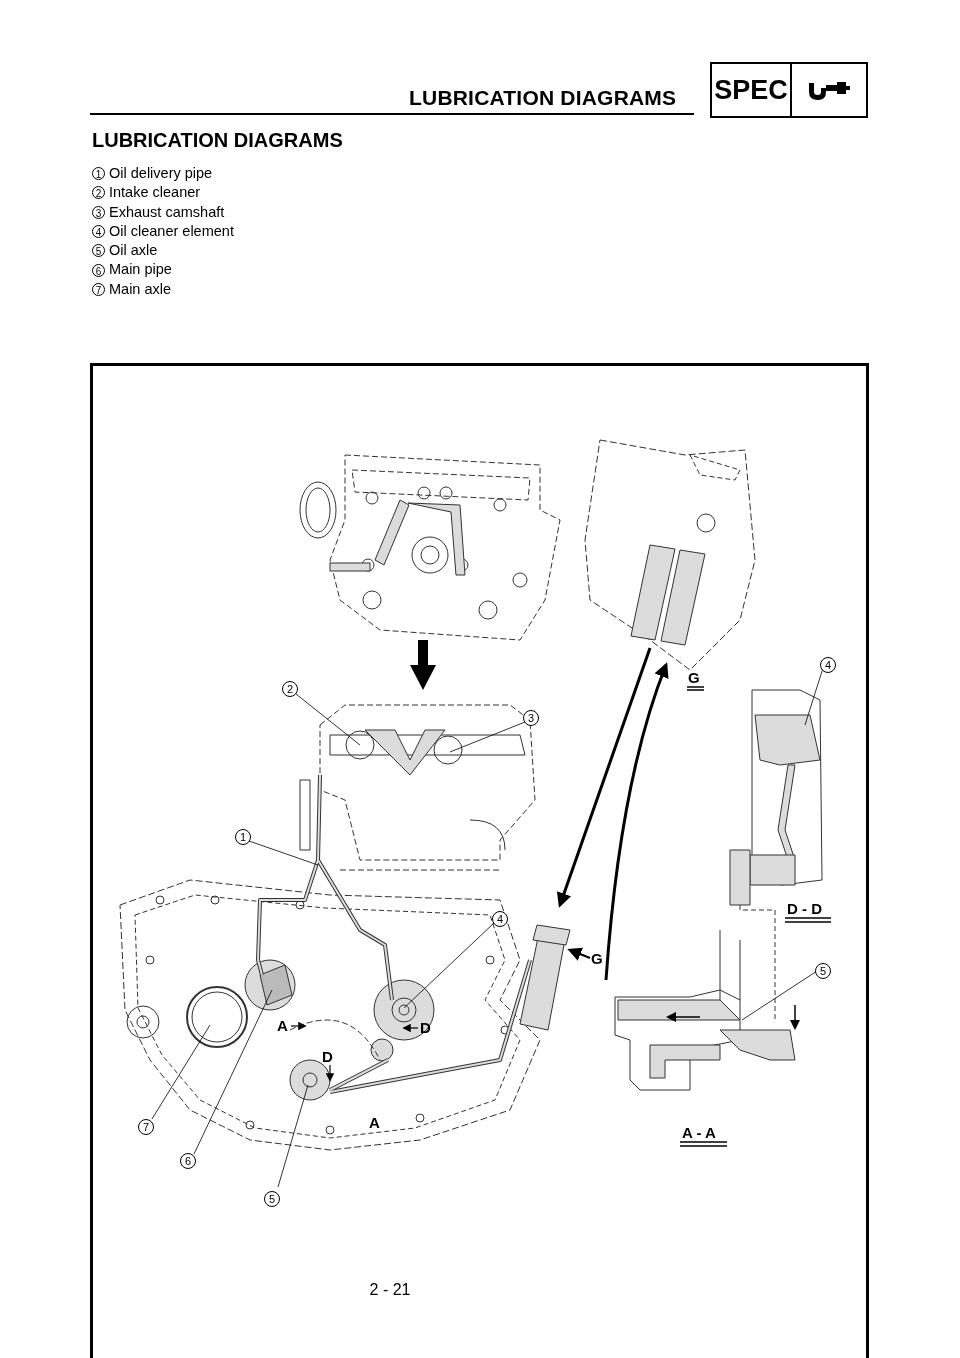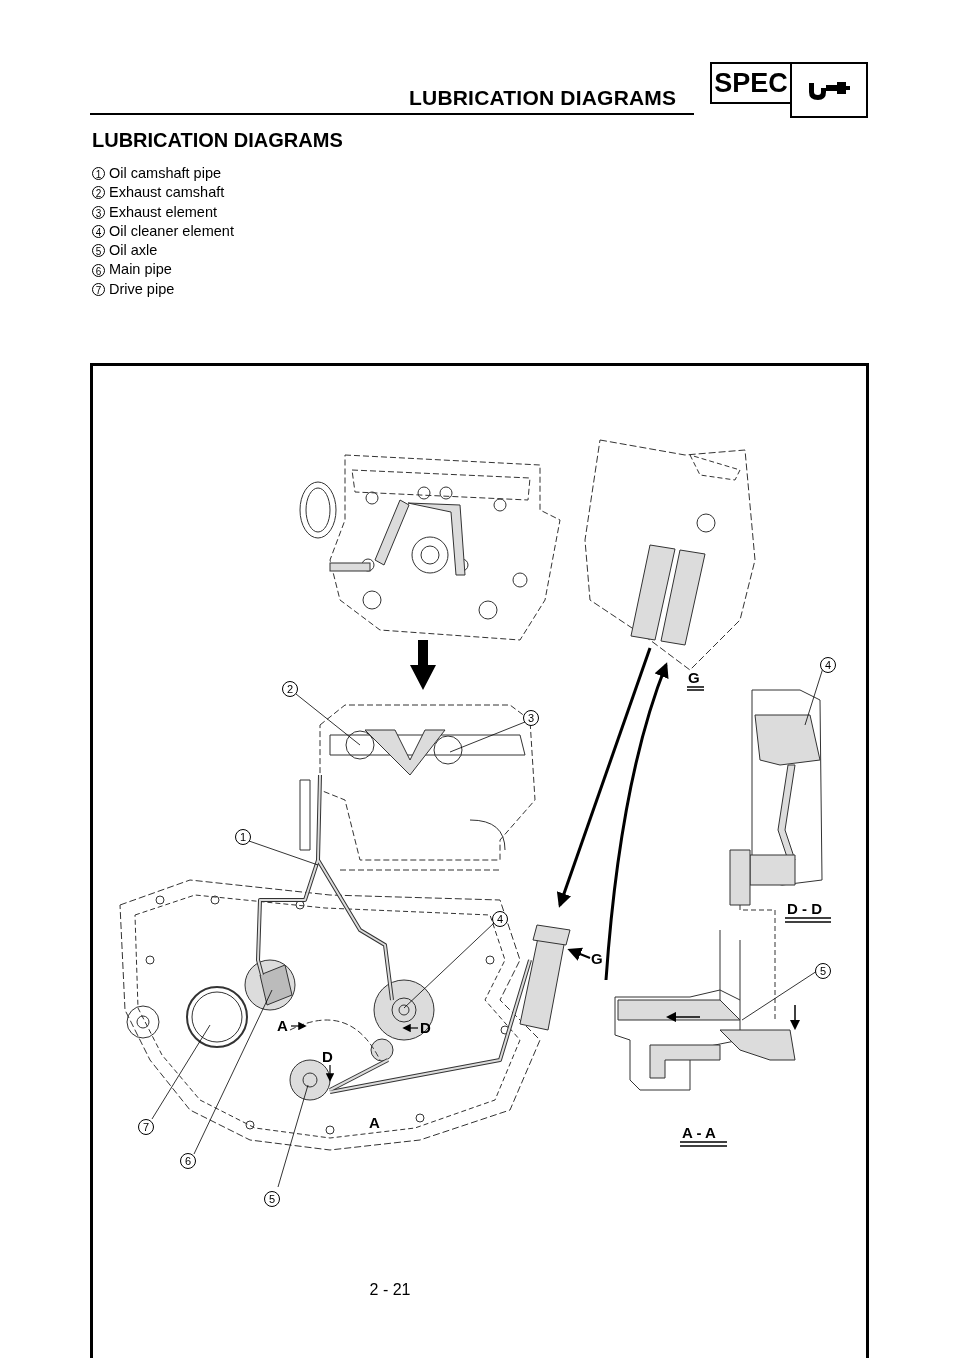--- a/index.html
+++ b/index.html
@@ -1,19 +1,19 @@
 <!DOCTYPE html>
 <html><head>
 <meta charset="utf-8">
 <style>
   html, body { margin: 0; padding: 0; background: #ffffff; }
   body { width: 960px; height: 1358px; position: relative; font-family: "Liberation Sans", sans-serif; color: #000; overflow: hidden; }
   .header-title { position: absolute; left: 409px; top: 86px; font-size: 21px; font-weight: bold; letter-spacing: 0.2px; }
   .header-rule { position: absolute; left: 90px; top: 113px; width: 604px; height: 2px; background: #000; }
-  .spec-box { position: absolute; left: 710px; top: 62px; width: 82px; height: 42px; border: 2px solid #000; box-sizing: border-box; display: flex; align-items: center; justify-content: center; font-size: 27px; font-weight: bold; }
+  .spec-box { position: absolute; left: 710px; top: 62px; width: 82px; height: 56px; border: 2px solid #000; box-sizing: border-box; display: flex; align-items: center; justify-content: center; font-size: 27px; font-weight: bold; }
   .tool-box { position: absolute; left: 790px; top: 62px; width: 78px; height: 56px; border: 2px solid #000; box-sizing: border-box; display: flex; align-items: center; justify-content: center; }
   .section-title { position: absolute; left: 92px; top: 129px; font-size: 20px; font-weight: bold; }
   .legend { position: absolute; left: 92px; top: 164px; margin: 0; padding: 0; list-style: none; font-size: 14.5px; line-height: 19.3px; }
   .legend li { display: flex; align-items: center; }
   .num { display: inline-block; width: 13px; height: 13px; border: 1px solid #000; border-radius: 50%; font-size: 10px; line-height: 13px; text-align: center; margin-right: 4px; box-sizing: border-box; }
   .frame { position: absolute; left: 90px; top: 363px; width: 779px; height: 1191px; border: 3px solid #000; box-sizing: border-box; }
   .frame svg { position: absolute; left: -3px; top: -3px; }
   .page-number { position: absolute; left: 0; width: 780px; top: 1281px; text-align: center; font-size: 16px; }
   .callout text, .lbl { font-family: "Liberation Sans", sans-serif; }
 </style>
@@ -30,45 +30,45 @@
     <rect x="31" y="5" width="9" height="12" fill="#000"></rect>
     <rect x="39" y="9" width="5" height="4" fill="#000"></rect>
   </svg>
 </div>
 
 <div class="section-title">LUBRICATION DIAGRAMS</div>
 
 <ul class="legend">
   <li>
       <span class="num">1</span>
-      <span>Oil camshaft pipe</span>
+      <span>Oil delivery pipe</span>
     </li>
   <li>
       <span class="num">2</span>
+      <span>Intake cleaner</span>
+    </li>
+  <li>
+      <span class="num">3</span>
       <span>Exhaust camshaft</span>
-    </li>
-  <li>
-      <span class="num">3</span>
-      <span>Exhaust element</span>
     </li>
   <li>
       <span class="num">4</span>
       <span>Oil cleaner element</span>
     </li>
   <li>
       <span class="num">5</span>
       <span>Oil axle</span>
     </li>
   <li>
       <span class="num">6</span>
       <span>Main pipe</span>
     </li>
   <li>
       <span class="num">7</span>
-      <span>Drive pipe</span>
+      <span>Main axle</span>
     </li>
 </ul>
 
 <div class="frame">
   <svg width="779" height="1191" viewBox="90 363 779 1191">
     <defs>
       <marker id="arrowHead" viewBox="0 0 10 10" refX="8" refY="5" markerWidth="7" markerHeight="7" orient="auto">
         <path d="M0 0 L10 5 L0 10 Z" fill="#000"></path>
       </marker>
       <marker id="arrowBig" viewBox="0 0 10 10" refX="8" refY="5" markerWidth="5" markerHeight="5" orient="auto">

